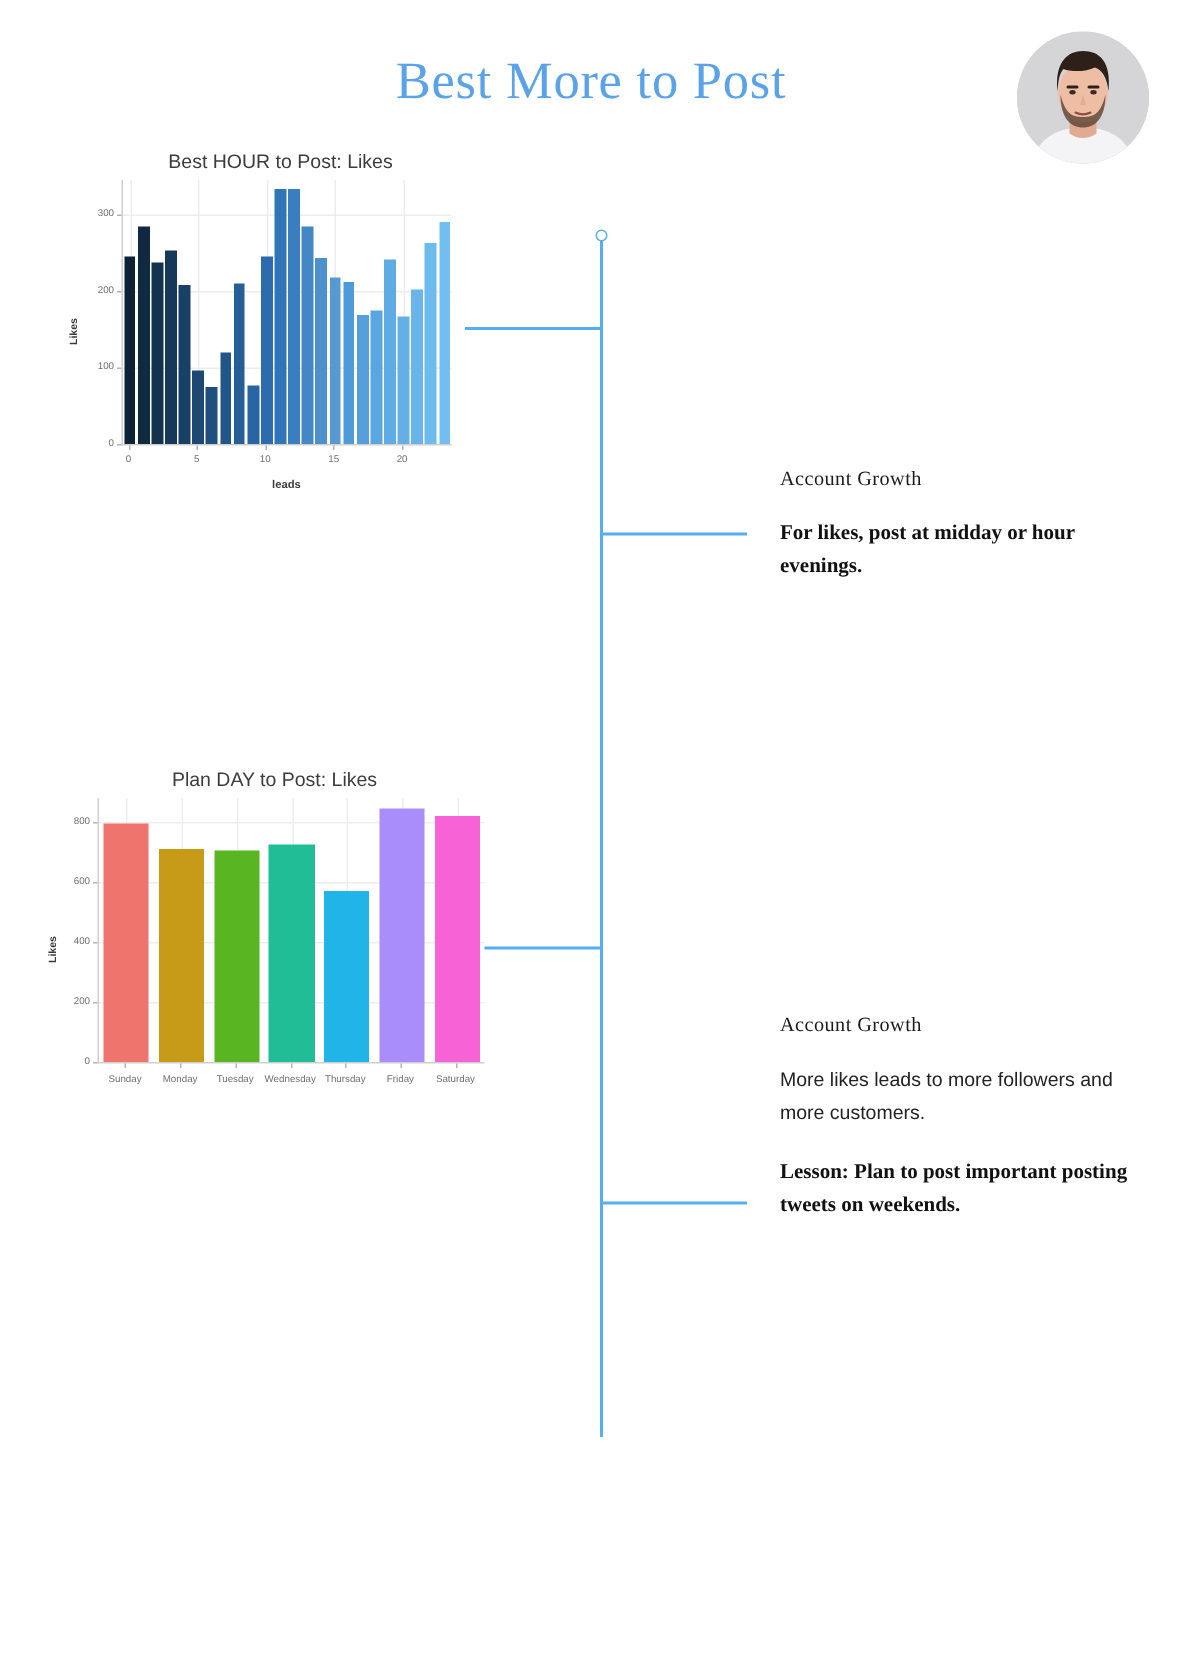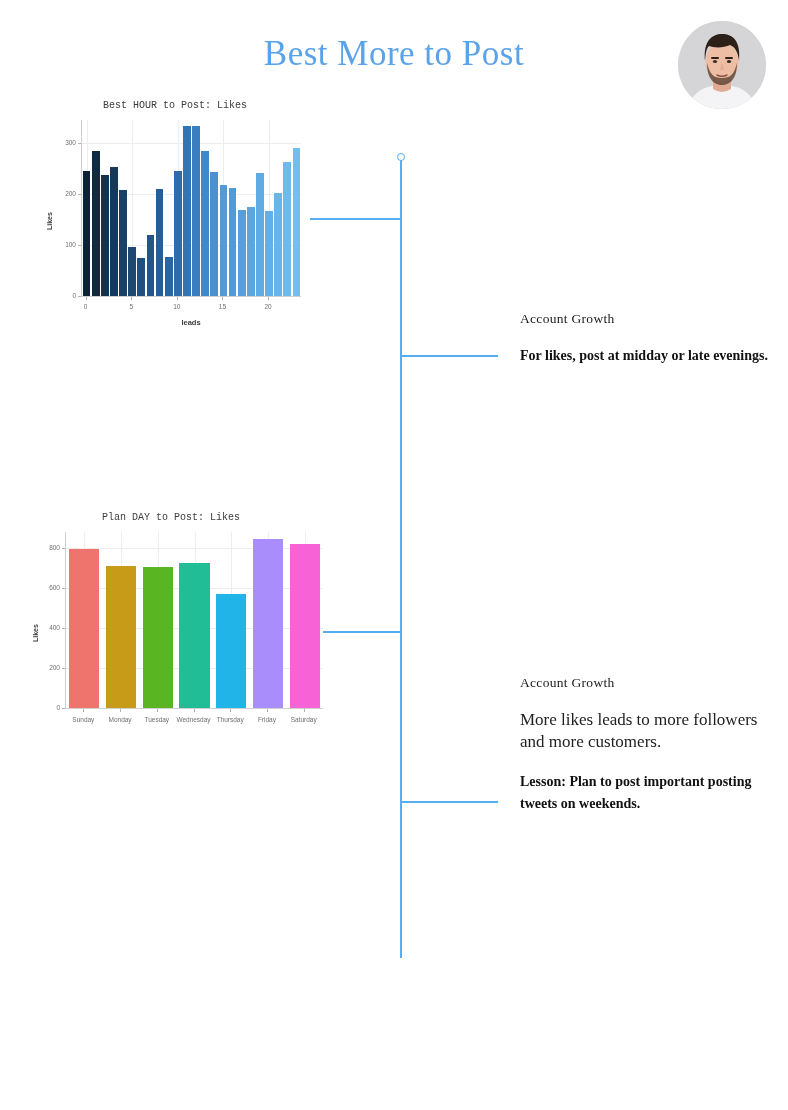--- a/index.html
+++ b/index.html
@@ -62,25 +62,25 @@
   }
   #branch-1 { left: 310px; top: 218px; width: 92px; }
   #branch-2 { left: 400px; top: 355px; width: 98px; }
   #branch-3 { left: 310px; top: 631px; width: 92px; }
   #branch-4 { left: 400px; top: 801px; width: 98px; }
 
   
   .chart { position: absolute; }
   .chart-title {
     position: absolute;
-    top: 0; left: 3px; width: 100%;
+    top: 0; left: 15px; width: 100%;
     text-align: center;
-    font-size: 10px;
+    font-size: 13px;
     color: #3c3c3c;
-    font-family: Liberation Mono, monospace;
+    font-family: Liberation Sans, sans-serif;
   }
   .plot {
     position: absolute;
     background: #ffffff;
     border-left: 1px solid #cfcfcf;
     border-bottom: 1px solid #cfcfcf;
   }
   .gridline {
     position: absolute;
     left: 0; width: 100%; height: 1px;
@@ -157,22 +157,22 @@
   }
   .block-strong {
     font-family: "Liberation Serif", serif;
     font-size: 14px;
     font-weight: 700;
     color: #111111;
     line-height: 22px;
     margin-bottom: 18px;
   }
   .block-body {
-    font-family: Liberation Serif, serif;
-    font-size: 17px;
+    font-family: Liberation Sans, sans-serif;
+    font-size: 13px;
     font-weight: 400;
     color: #222222;
     line-height: 22px;
     margin-bottom: 18px;
   }
   #text-block-1 { left: 520px; top: 311px; }
   #text-block-2 { left: 520px; top: 675px; }
 </style>
 </head>
 <body>
@@ -316,21 +316,21 @@
       <div class="xlabel-axis" style="left: 184.214px; width: 52px; top: 204px;">Thursday</div>
       <div class="tickmark" style="left: 210.214px; top: 197px;"></div>
       <div class="xlabel-axis" style="left: 220.929px; width: 52px; top: 204px;">Friday</div>
       <div class="tickmark" style="left: 246.929px; top: 197px;"></div>
       <div class="xlabel-axis" style="left: 257.643px; width: 52px; top: 204px;">Saturday</div>
       <div class="tickmark" style="left: 283.643px; top: 197px;"></div>
     </div>
 
   <div class="text-block" id="text-block-1">
     <div class="block-heading">Account Growth</div>
-    <div class="block-strong">For likes, post at midday or late evenings.</div>
+    <div class="block-strong">For likes, post at midday or hour evenings.</div>
   </div>
 
   <div class="text-block" id="text-block-2">
     <div class="block-heading">Account Growth</div>
     <div class="block-body">More likes leads to more followers and more customers.</div>
     <div class="block-strong">Lesson: Plan to post important posting tweets on weekends.</div>
   </div>
 
 </div>
 

